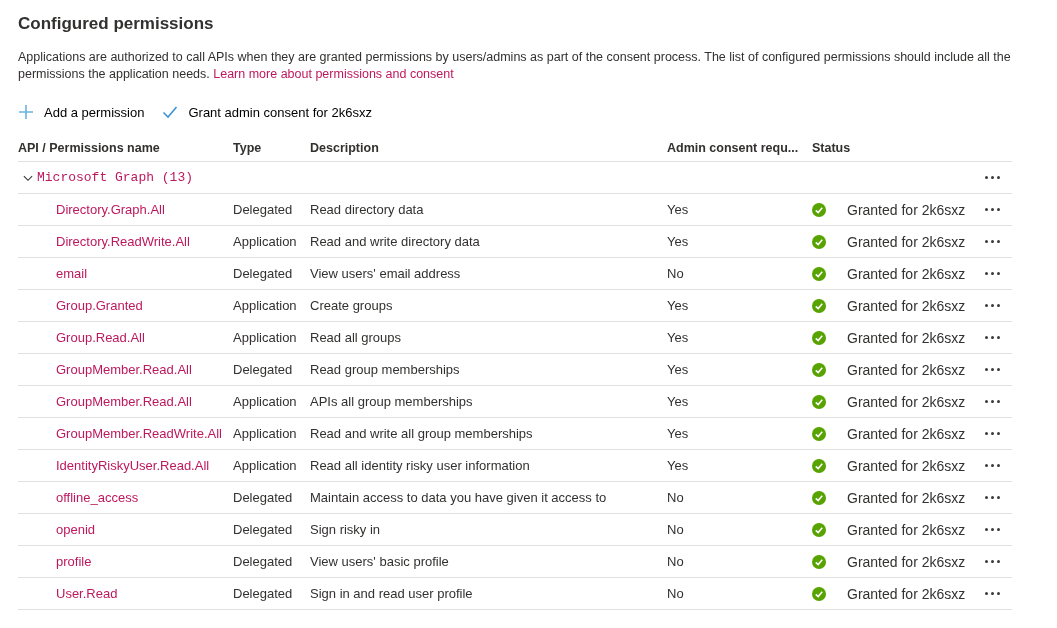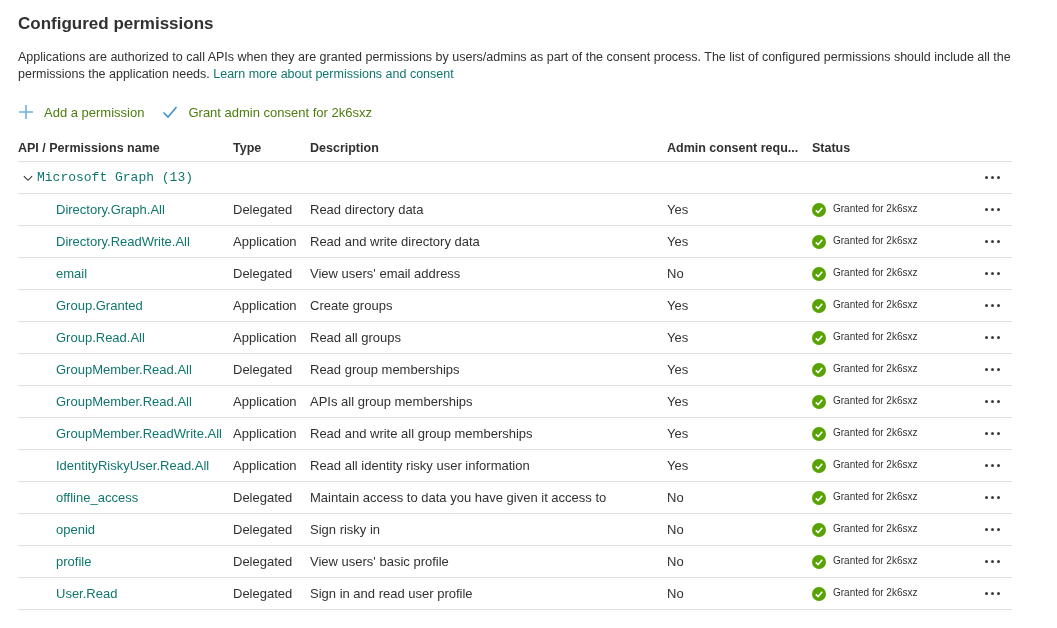--- a/index.html
+++ b/index.html
@@ -16,35 +16,35 @@
     font-weight: 700;
     color: #323130;
   }
 
   .description {
     margin-top: 15px;
     font-size: 12.5px;
     line-height: 17px;
     color: #323130;
   }
-  .link { color: #0f766e; text-decoration: none; cursor: pointer; }
+  .link { color: #be185d; text-decoration: none; cursor: pointer; }
 
   .toolbar {
     margin-top: 21px;
     display: flex;
     align-items: center;
     gap: 18px;
     font-size: 13px;
   }
   .toolbar-btn {
     display: flex;
     align-items: center;
     gap: 10px;
     cursor: pointer;
-    color: #4d7c0f;
+    color: #000000;
     background: none;
     border: none;
     font: inherit;
     padding: 0;
   }
   .toolbar-btn .icn { display: flex; align-items: center; }
 
   .grid-cols {
     display: grid;
     grid-template-columns: 215px 77px 357px 145px 1fr 40px;
@@ -74,22 +74,22 @@
 
   .perm-row {
     height: 32px;
     border-bottom: 1px solid #e1e1e1;
     font-size: 13px;
   }
   .name-cell { padding-left: 38px; white-space: nowrap; overflow: hidden; }
   .type-cell, .desc-cell, .admin-cell { white-space: nowrap; overflow: hidden; }
   .status-cell {
     display: flex;
-    gap: 7px;
-    font-size: 10px;
+    gap: 21px;
+    font-size: 14px;
     white-space: nowrap;
   }
   .more-cell { display: flex; justify-content: center; }
 
   .more-btn {
     display: flex;
     align-items: center;
     gap: 3px;
     background: none;
     border: none;

